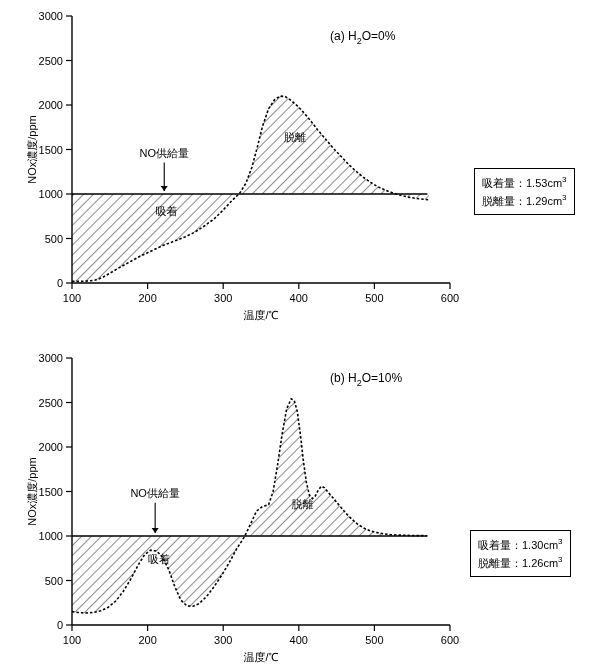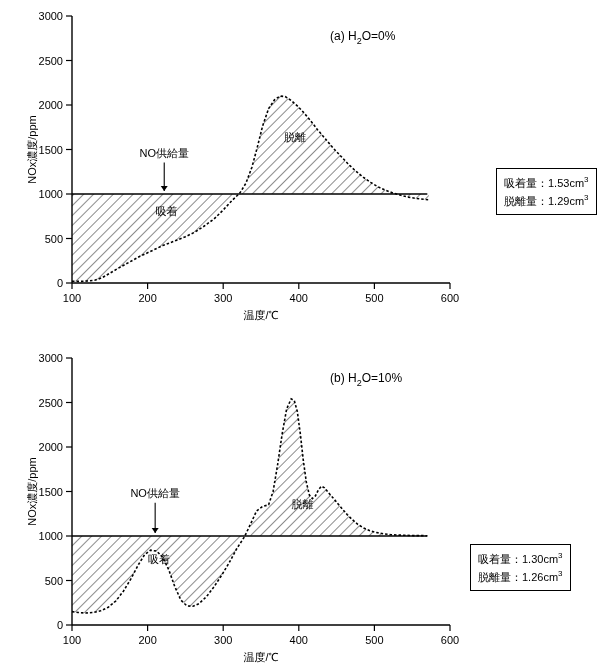--- a/index.html
+++ b/index.html
@@ -56,21 +56,21 @@
       <text x="63" y="20" text-anchor="end" font-size="11" font-family="Liberation Sans, sans-serif" fill="#000">3000</text>
       <text x="261" y="319" text-anchor="middle" font-size="11" font-family="Liberation Sans, sans-serif" fill="#000">温度/℃</text>
       <text x="0" y="0" text-anchor="middle" font-size="11" font-family="Liberation Sans, sans-serif" fill="#000" transform="translate(36,149.5) rotate(-90)">NOx濃度/ppm</text>
       <text x="330" y="40" font-size="12" font-family="Liberation Sans, sans-serif" fill="#000">(a) H<tspan dy="4" font-size="9">2</tspan><tspan dy="-4" font-size="12">O=0%</tspan></text>
       <text x="166.5" y="215.36" text-anchor="middle" font-size="11" font-family="Liberation Sans, sans-serif" fill="#000">吸着</text>
       <text x="295.02" y="140.6" text-anchor="middle" font-size="11" font-family="Liberation Sans, sans-serif" fill="#000">脱離</text>
       <text x="164.232" y="156.62" text-anchor="middle" font-size="11" font-family="Liberation Sans, sans-serif" fill="#000">NO供給量</text>
       <line x1="164.232" y1="162.62" x2="164.232" y2="191" stroke="#000" stroke-width="1.1"></line>
       <path d="M160.732,186L164.232,191L167.732,186Z" fill="#000"></path>
     </svg>
-  <div class="legendbox" id="legend-a" style="left:496px; top:168px;">
+  <div class="legendbox" id="legend-a" style="left:474px; top:168px;">
     <div>
       <span>吸着量</span>：<span>1.53cm</span><sup>3</sup>
     </div>
     <div>
       <span>脱離量</span>：<span>1.29cm</span><sup>3</sup>
     </div>
   </div>
 </div>
 
 <div class="panel" id="panel-b">
@@ -115,21 +115,21 @@
       <text x="63" y="22" text-anchor="end" font-size="11" font-family="Liberation Sans, sans-serif" fill="#000">3000</text>
       <text x="261" y="321" text-anchor="middle" font-size="11" font-family="Liberation Sans, sans-serif" fill="#000">温度/℃</text>
       <text x="0" y="0" text-anchor="middle" font-size="11" font-family="Liberation Sans, sans-serif" fill="#000" transform="translate(36,151.5) rotate(-90)">NOx濃度/ppm</text>
       <text x="330" y="42" font-size="12" font-family="Liberation Sans, sans-serif" fill="#000">(b) H<tspan dy="4" font-size="9">2</tspan><tspan dy="-4" font-size="12">O=10%</tspan></text>
       <text x="158.94" y="222.7" text-anchor="middle" font-size="11" font-family="Liberation Sans, sans-serif" fill="#000">吸着</text>
       <text x="302.58" y="167.51999999999998" text-anchor="middle" font-size="11" font-family="Liberation Sans, sans-serif" fill="#000">脱離</text>
       <text x="155.16" y="156.84" text-anchor="middle" font-size="11" font-family="Liberation Sans, sans-serif" fill="#000">NO供給量</text>
       <line x1="155.16" y1="162.84" x2="155.16" y2="193" stroke="#000" stroke-width="1.1"></line>
       <path d="M151.66,188L155.16,193L158.66,188Z" fill="#000"></path>
     </svg>
-  <div class="legendbox" id="legend-b" style="left:470px; top:204px;">
+  <div class="legendbox" id="legend-b" style="left:470px; top:190px;">
     <div>
       <span>吸着量</span>：<span>1.30cm</span><sup>3</sup>
     </div>
     <div>
       <span>脱離量</span>：<span>1.26cm</span><sup>3</sup>
     </div>
   </div>
 </div>
 
 </body></html>

